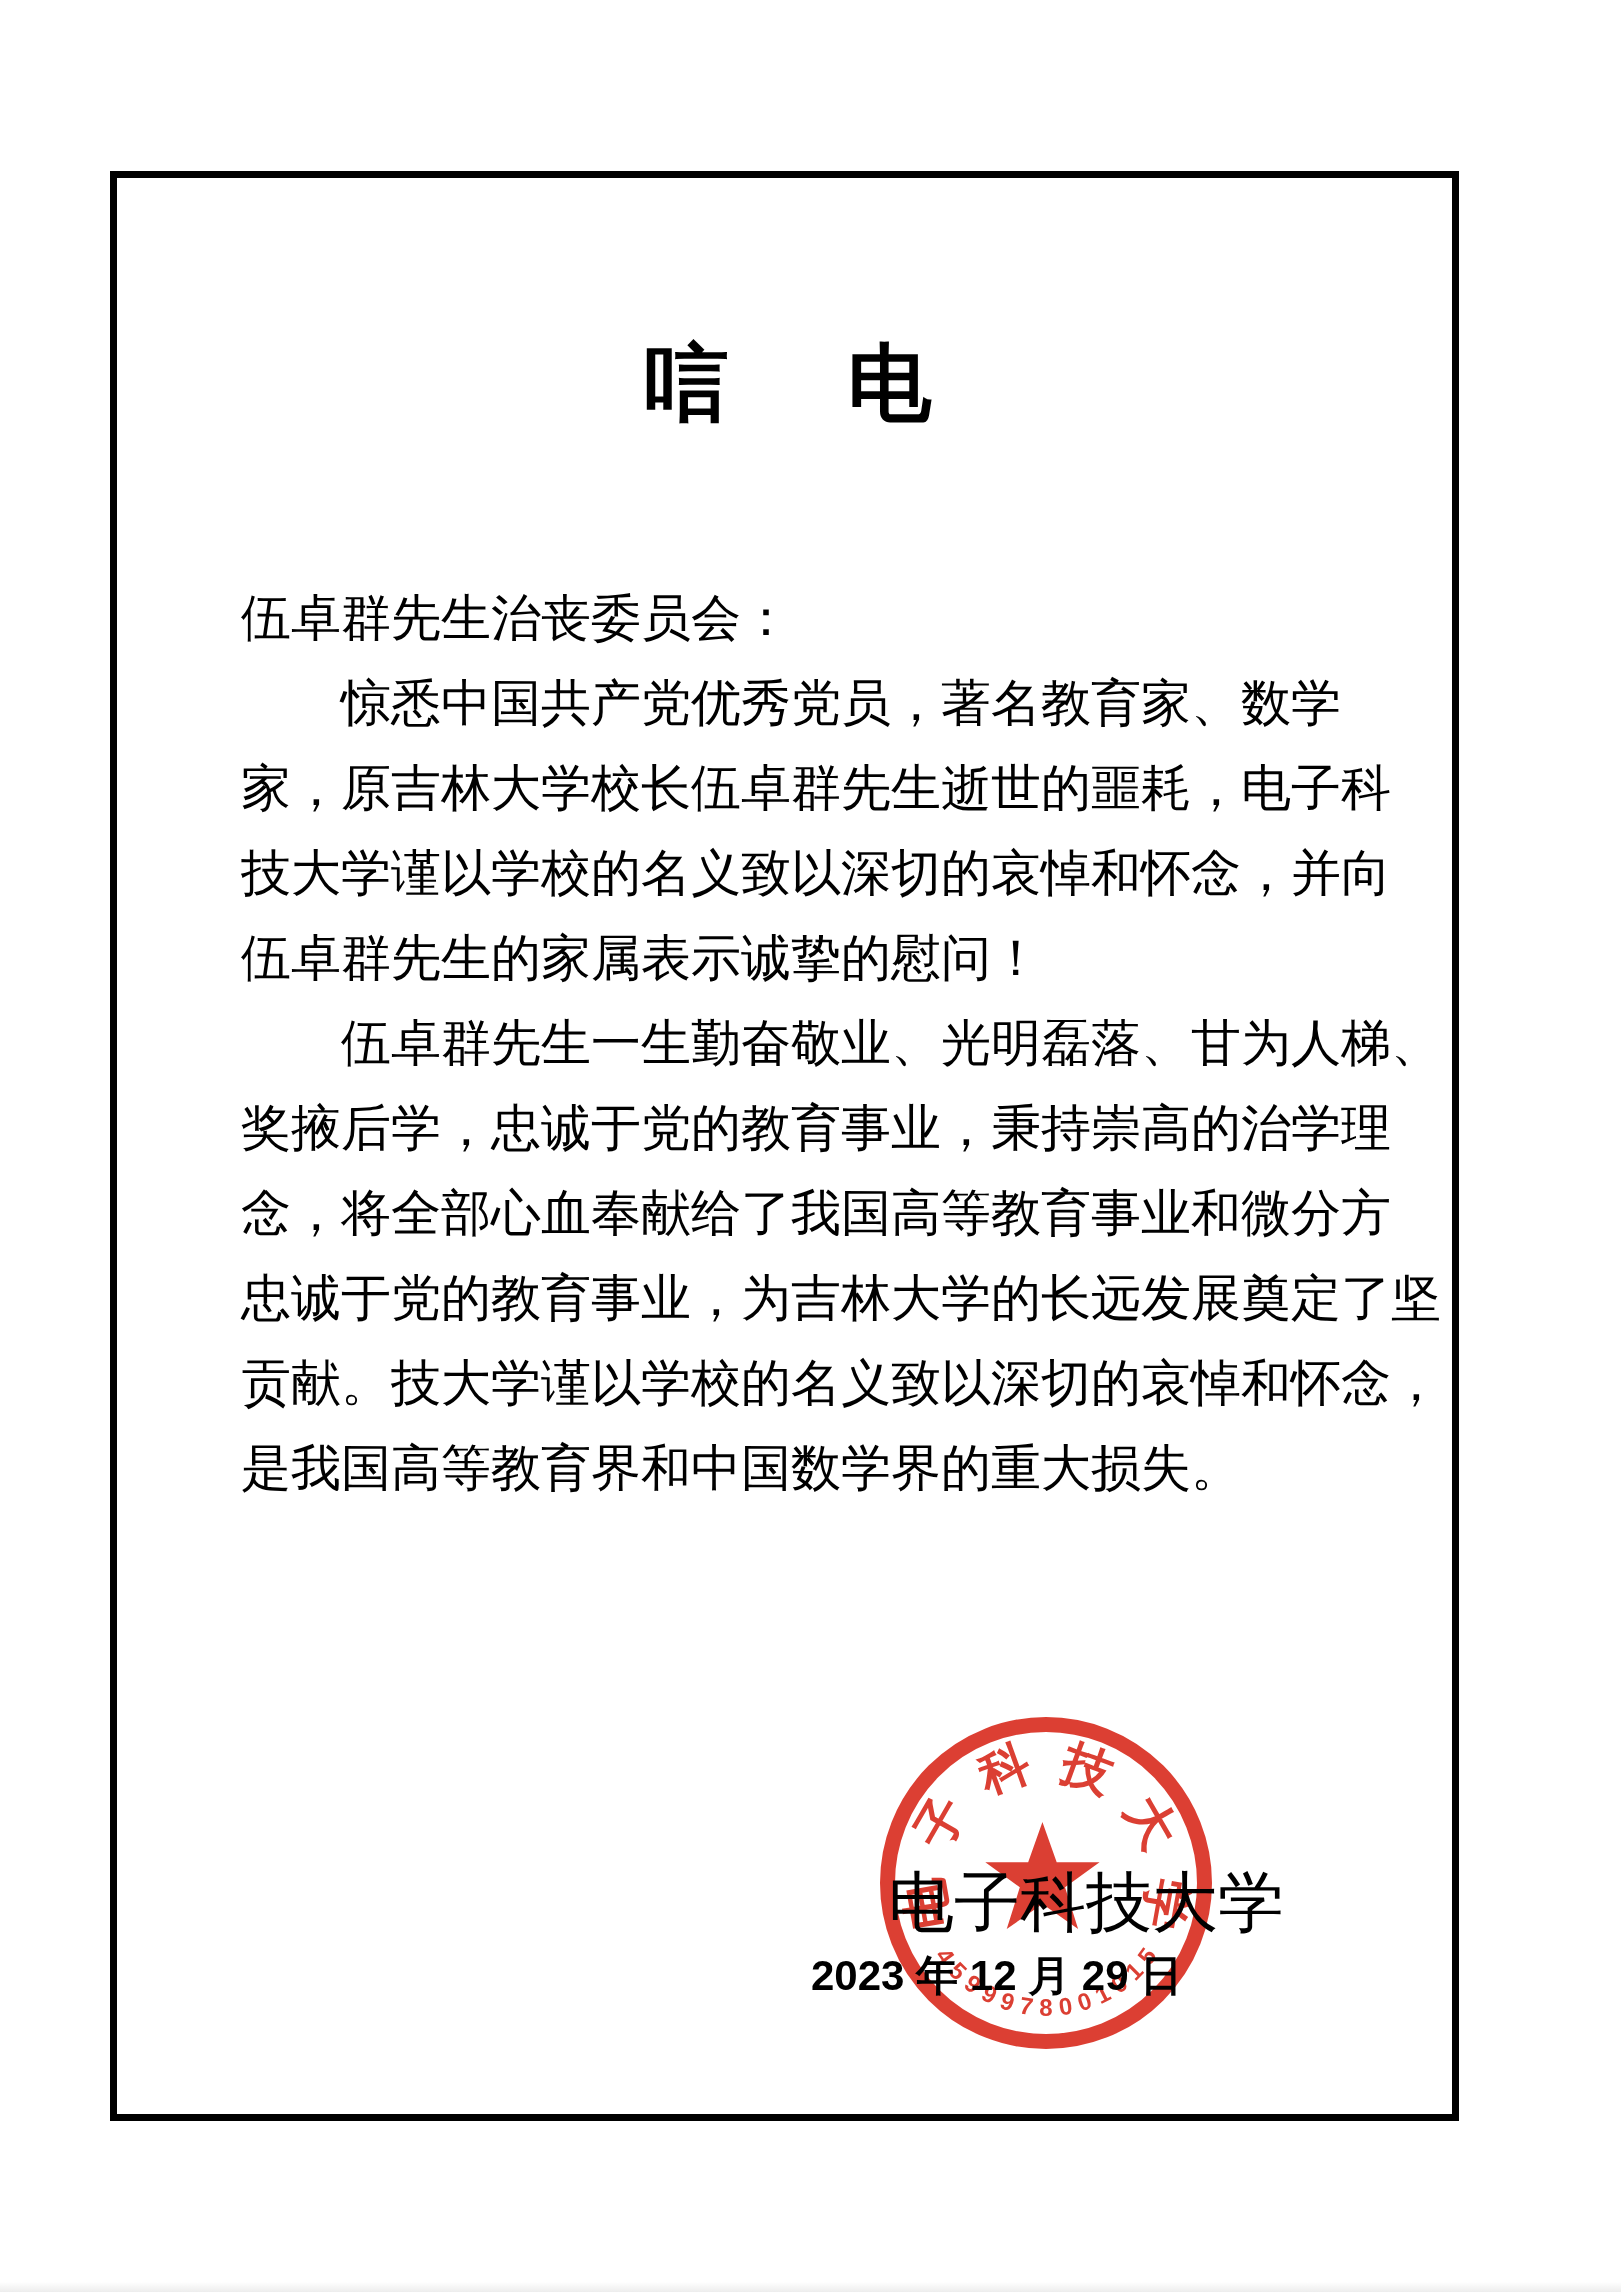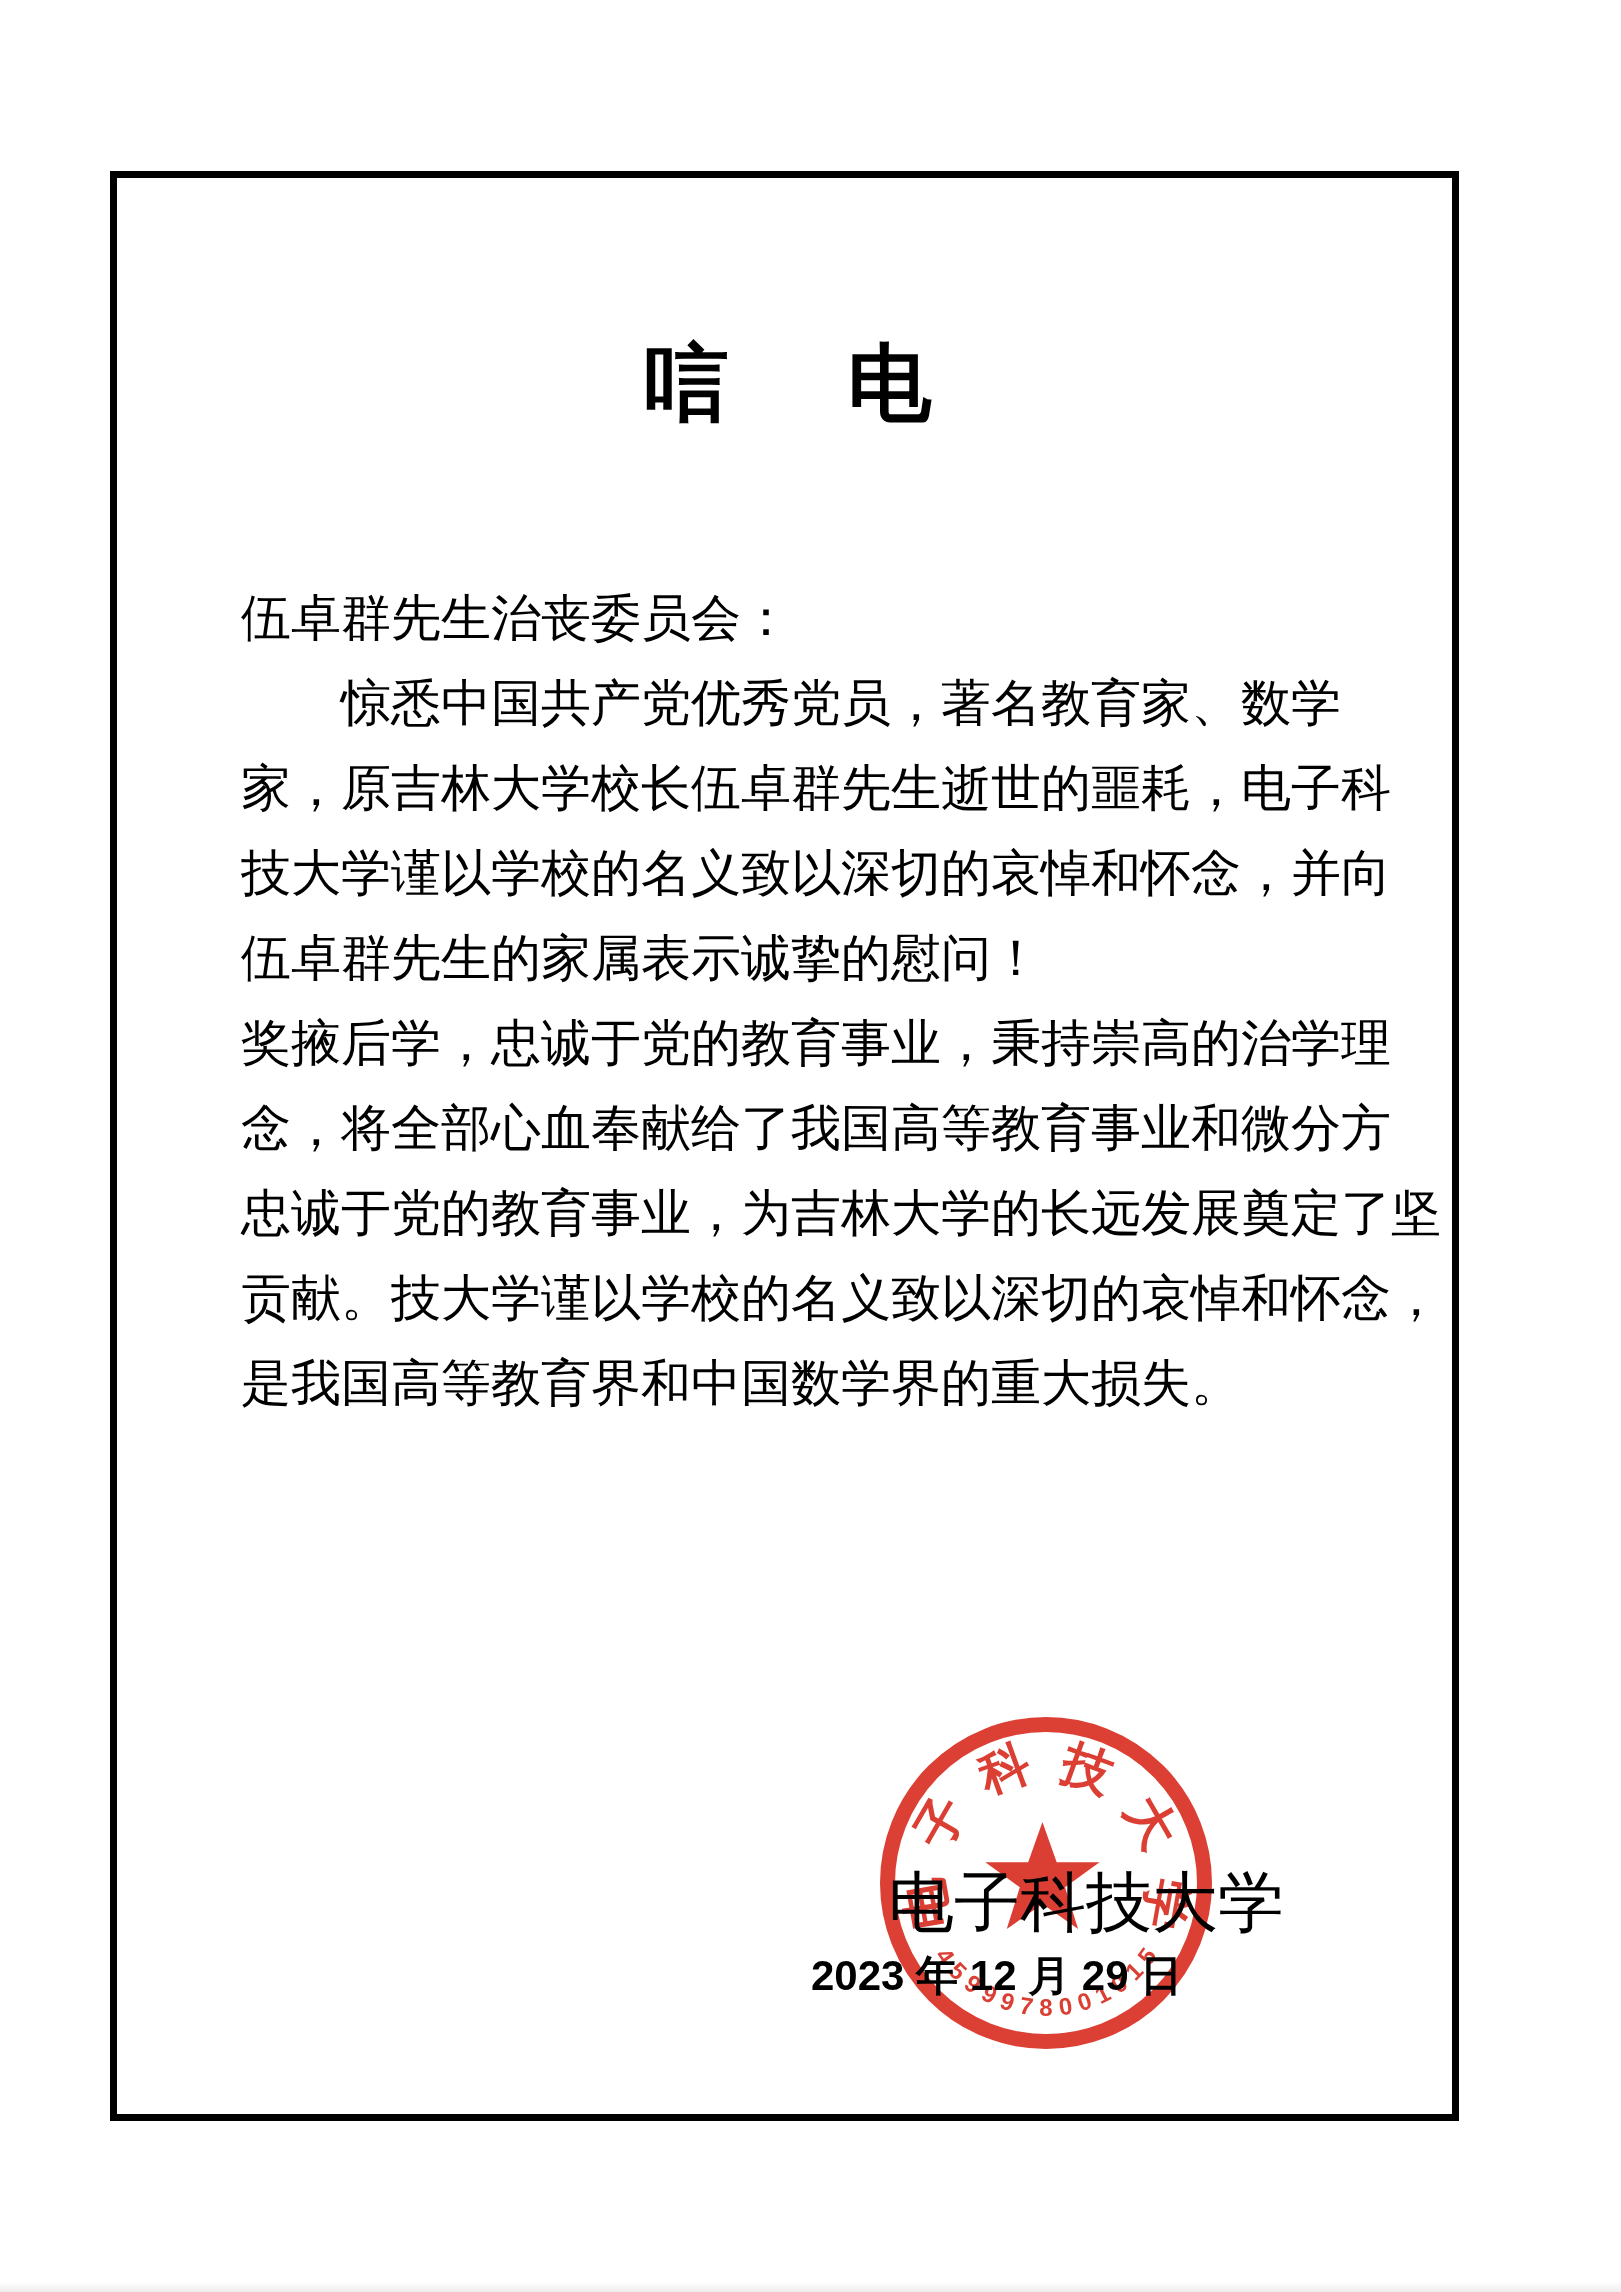--- a/index.html
+++ b/index.html
@@ -119,20 +119,21 @@
     <span>唁</span>
     <span>电</span>
   </div>
 
   <div class="body-text">
     <div class="line">伍卓群先生治丧委员会：</div>
     <div class="line indent">惊悉中国共产党优秀党员，著名教育家、数学</div>
     <div class="line">家，原吉林大学校长伍卓群先生逝世的噩耗，电子科</div>
     <div class="line">技大学谨以学校的名义致以深切的哀悼和怀念，并向</div>
     <div class="line">伍卓群先生的家属表示诚挚的慰问！</div>
+    <div class="line indent">伍卓群先生一生勤奋敬业、光明磊落、甘为人梯、</div>
     <div class="line">奖掖后学，忠诚于党的教育事业，秉持崇高的治学理</div>
     <div class="line">念，将全部心血奉献给了我国高等教育事业和微分方</div>
     <div class="line">忠诚于党的教育事业，为吉林大学的长远发展奠定了坚</div>
     <div class="line">贡献。技大学谨以学校的名义致以深切的哀悼和怀念，</div>
     <div class="line">是我国高等教育界和中国数学界的重大损失。</div>
   </div>
 
   <div class="seal">
     <div class="seal-ring"></div>
     <svg class="seal-star" width="119" height="114" viewBox="0 0 100 95">

